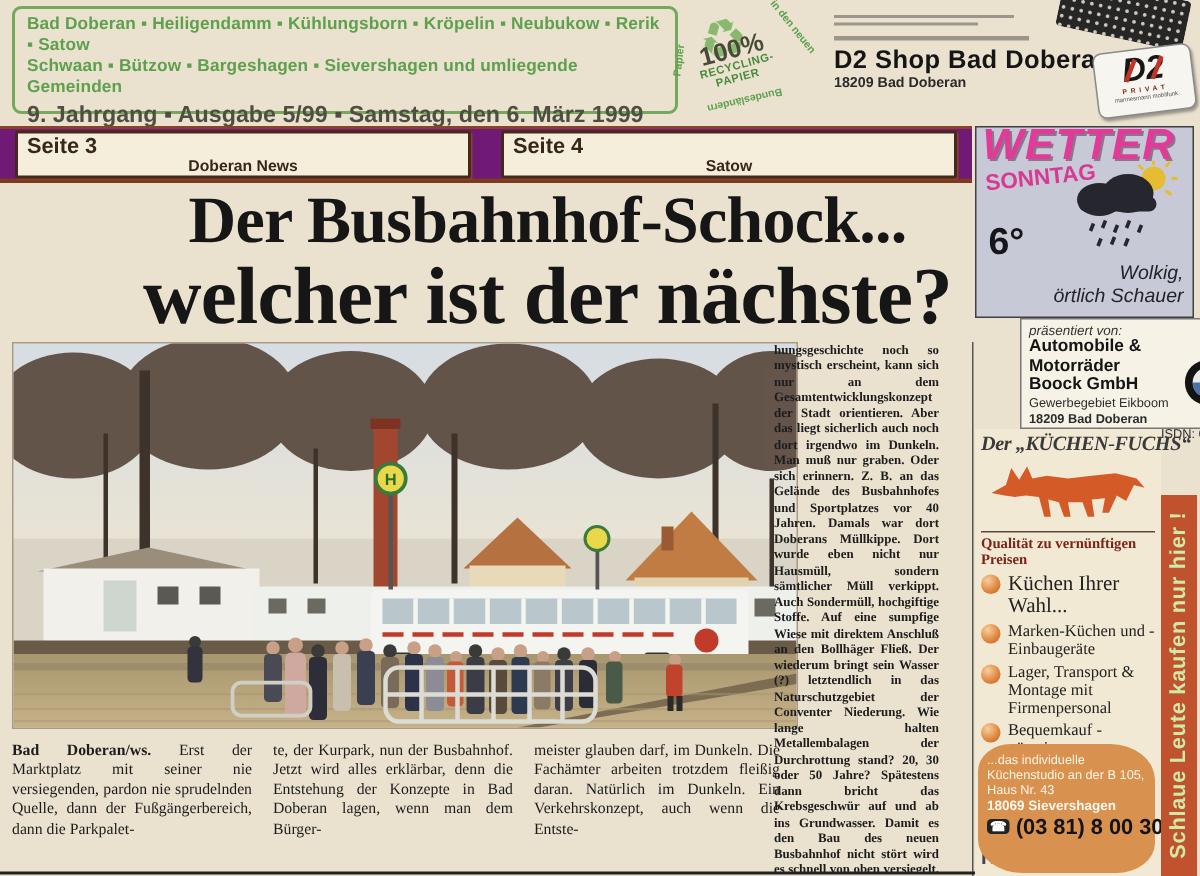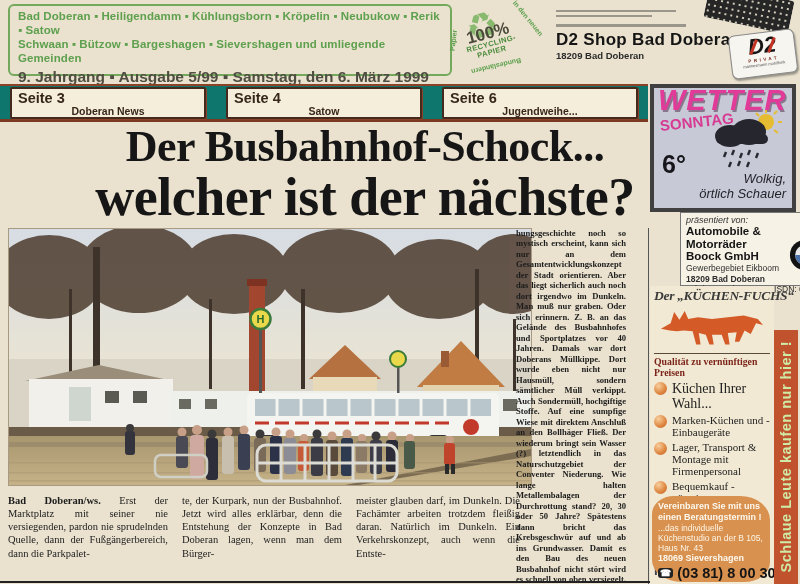--- a/index.html
+++ b/index.html
@@ -21,26 +21,26 @@
   .d2-line{font-size:9.5px;font-weight:bold;color:#2a2a2a;line-height:1.3;}
   .d2card{position:absolute;right:0px;top:32px;width:64px;height:42px;background:#f7f5f0;border:1px solid #8a8a8a;border-radius:6px;transform:rotate(-7deg);box-shadow:1px 2px 2px rgba(0,0,0,.35);text-align:center;overflow:hidden;}
   .d2card .d2t{font-size:22px;font-weight:900;font-style:italic;color:#161616;line-height:1;margin-top:2px;}
   .d2card .stripe{position:absolute;width:3px;height:16px;background:#c23425;transform:rotate(28deg);top:5px;}
   .d2card .priv{font-size:4.5px;letter-spacing:2.5px;color:#7a2a20;font-weight:bold;}
   .d2card .brand{font-size:4px;color:#555;}
   .greek{position:absolute;background:#9a968c;height:2px;}
   .pattern{position:absolute;left:150px;top:-8px;width:86px;height:34px;transform:rotate(12deg);background:
      radial-gradient(#cfc9b8 1px,transparent 1.4px) 0 0/6px 6px,#262626;border-radius:3px;}
   
-  .navbar{left:0;top:84px;width:648px;height:38px;background:#0f766e;border-top:2px solid #8a4228;border-bottom:3px solid #7c3a22;box-sizing:border-box;display:flex;align-items:center;gap:20px;padding:0 10px;}
+  .navbar{left:0;top:84px;width:648px;height:38px;background:#701a75;border-top:2px solid #8a4228;border-bottom:3px solid #7c3a22;box-sizing:border-box;display:flex;align-items:center;gap:20px;padding:0 10px;}
   .navbox{flex:1;background:#f5eedb;border:2px solid #44291c;border-radius:2px;height:28px;box-shadow:1px 1px 0 #8a4228;position:relative;}
   .navbox .pg{font-size:14.5px;font-weight:800;color:#37261a;margin:0 0 0 6px;line-height:1.05;}
   .navbox .lb{font-size:10.5px;font-weight:bold;color:#37261a;text-align:center;display:block;margin-top:-2px;}
   
-  .weather{left:650px;top:84px;width:146px;height:128px;background:#c7c9d6;border:4px solid #404040;box-sizing:border-box;overflow:hidden;}
+  .weather{left:650px;top:84px;width:146px;height:128px;background:#c7c9d6;border:1px solid #404040;box-sizing:border-box;overflow:hidden;}
   .wettitle{font-size:29px;font-weight:900;font-style:italic;color:#e13a99;letter-spacing:1px;margin:-4px 0 0 4px;text-shadow:1.5px 1.5px 0 rgba(60,20,50,.45);}
   .wetday{font-size:15px;font-weight:900;color:#d63a92;margin:-2px 0 0 6px;transform:rotate(-6deg);transform-origin:left;display:inline-block;}
   .wettemp{position:absolute;left:8px;top:62px;font-size:25px;font-weight:900;color:#15151a;}
   .wetcond{position:absolute;right:6px;bottom:6px;font-style:italic;font-size:13px;color:#23232a;text-align:right;line-height:1.15;}
   .weticon{position:absolute;right:2px;top:22px;}
   
   .bmwad{left:680px;top:212px;width:146px;height:74px;background:#f6f2e6;border:1px solid #777;box-sizing:border-box;padding:2px 5px;}
   .pres{font-style:italic;font-size:9px;color:#333;}
   .bmwt{font-size:11.5px;font-weight:800;color:#141414;line-height:1.1;}
   .bmwl{font-size:8.5px;color:#2c2c2c;line-height:1.25;}
@@ -115,24 +115,20 @@
 </div>
 
 <div class="abs navbar">
   <div class="navbox">
     <span class="pg">Seite 3</span>
     <span class="lb">Doberan News</span>
   </div>
   <div class="navbox">
     <span class="pg">Seite 4</span>
     <span class="lb">Satow</span>
-  </div>
-  <div class="navbox">
-    <span class="pg">Seite 6</span>
-    <span class="lb">Jugendweihe...</span>
   </div>
 </div>
 
 <div class="abs weather">
   <div class="wettitle">WETTER</div>
   <div class="wetday">SONNTAG</div>
   <div class="wettemp">6°</div>
   <svg class="weticon" width="86" height="58" viewBox="0 0 86 58">
     <circle cx="62" cy="12" r="8" fill="#e6bd32"></circle>
     <g stroke="#e6bd32" stroke-width="2">
@@ -188,21 +184,20 @@
     <li><span class="ball"></span><span>Küchen Ihrer Wahl...</span></li>
     <li><span class="ball"></span><span>Marken-Küchen und -Einbaugeräte</span></li>
     <li><span class="ball"></span><span>Lager, Transport &amp; Montage mit Firmenpersonal</span></li>
     <li><span class="ball"></span><span>Bequemkauf - günstige Finanzierungen</span></li>
   </ul>
   <div class="kcta">
     <div>Aufmaß &amp; Beratung</div>
     <div>bei Ihnen zu Hause !</div>
   </div>
   <div class="blob">
-    <div class="b1">Vereinbaren Sie mit uns einen Beratungstermin !</div>
     <div class="b2">...das individuelle Küchenstudio an der B 105, Haus Nr. 43</div>
     <div class="b3">18069 Sievershagen</div>
     <div class="ph"><span class="phicon">☎</span> <span>(03 81) 8 00 30 53</span></div>
   </div>
 </div>
 
 <div class="abs strip">
   <span>Schlaue Leute kaufen nur hier !</span>
 </div>
 

